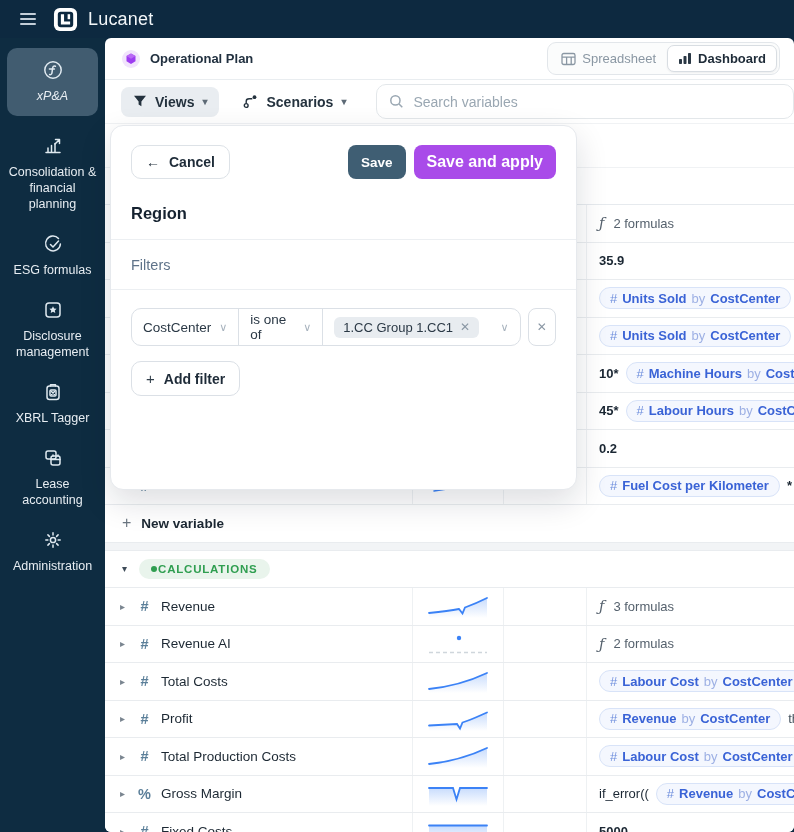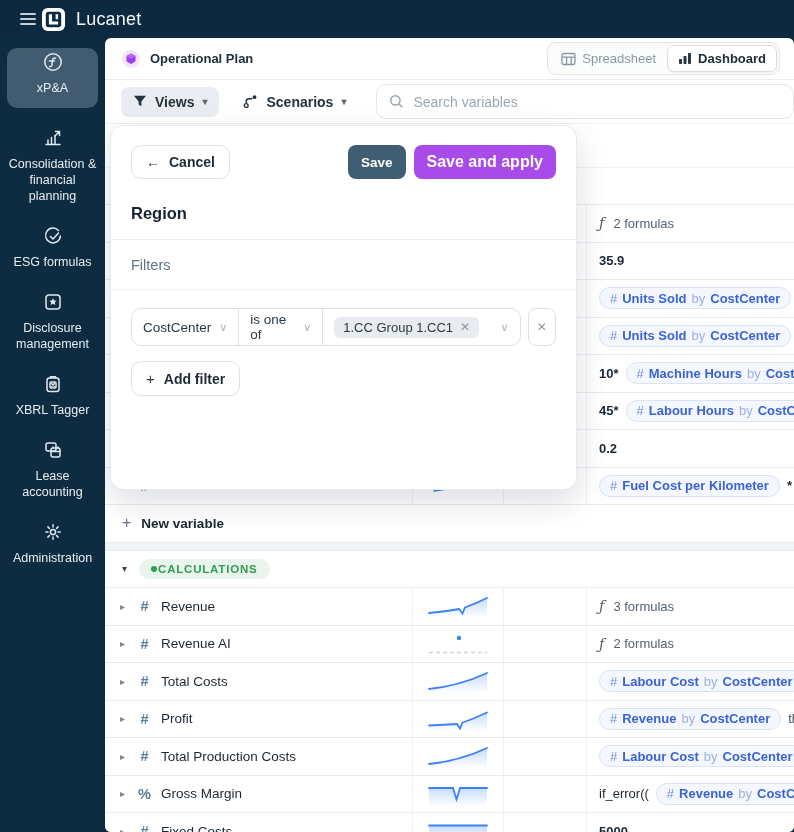--- a/index.html
+++ b/index.html
@@ -5,31 +5,31 @@
   * { box-sizing: border-box; margin: 0; padding: 0; }
   html,body { width:794px; height:832px; }
   body {
     position: relative; overflow: hidden;
     background: #0d2940;
     font-family: "Liberation Sans", sans-serif;
     -webkit-font-smoothing: antialiased;
   }
   
   .topbar { position:absolute; top:0; left:0; width:794px; height:38px;
-    background:#0d2940; display:flex; align-items:center; padding-left:20px; gap:5px; }
+    background:#0d2940; display:flex; align-items:center; padding-left:20px; gap:17px; }
   .burger { display:flex; flex-direction:column; gap:3px; cursor:pointer; }
   .burger span { width:16px; height:2px; background:#c3ced8; border-radius:1px; }
   .brand { display:flex; align-items:center; gap:10px; }
   .brand-name { color:#f2f6f9; font-size:18px; font-weight:500; letter-spacing:.2px; }
   
   .sidebar { position:absolute; top:38px; left:0; width:105px; bottom:0;
     background:#0e2c41; display:flex; flex-direction:column; align-items:center; padding-top:10px; }
   .side-item { width:91px; display:flex; flex-direction:column; align-items:center; gap:7px;
     color:#e7edf2; font-size:12.5px; line-height:1.28; text-align:center; margin-bottom:21px; cursor:pointer; }
-  .side-item.active { background:rgba(174,197,211,.32); border-radius:10px; padding:3px 2px 12px; margin-bottom:19px; }
+  .side-item.active { background:rgba(174,197,211,.32); border-radius:10px; padding:11px 2px 12px; margin-bottom:19px;font-style:italic; }
   .s-icon { display:flex; align-items:center; justify-content:center; height:22px; }
   
   .main { position:absolute; top:38px; left:105px; right:0; bottom:0; background:#ffffff;
     border-top-left-radius:14px; overflow:hidden;border-radius:6px; }
   .main-header { height:42px; display:flex; align-items:center; justify-content:space-between;
     padding:0 14px 0 16px; border-bottom:1px solid #e9edf0; }
   .breadcrumb { display:flex; align-items:center; gap:9px; font-size:13px; font-weight:700; color:#223140; }
   .toggle { display:flex; align-items:center; border:1px solid #e2e6ea; background:#fbfcfc;
     border-radius:9px; padding:2px; }
   .toggle-opt { display:flex; align-items:center; gap:6px; padding:5px 10px; border-radius:7px;

